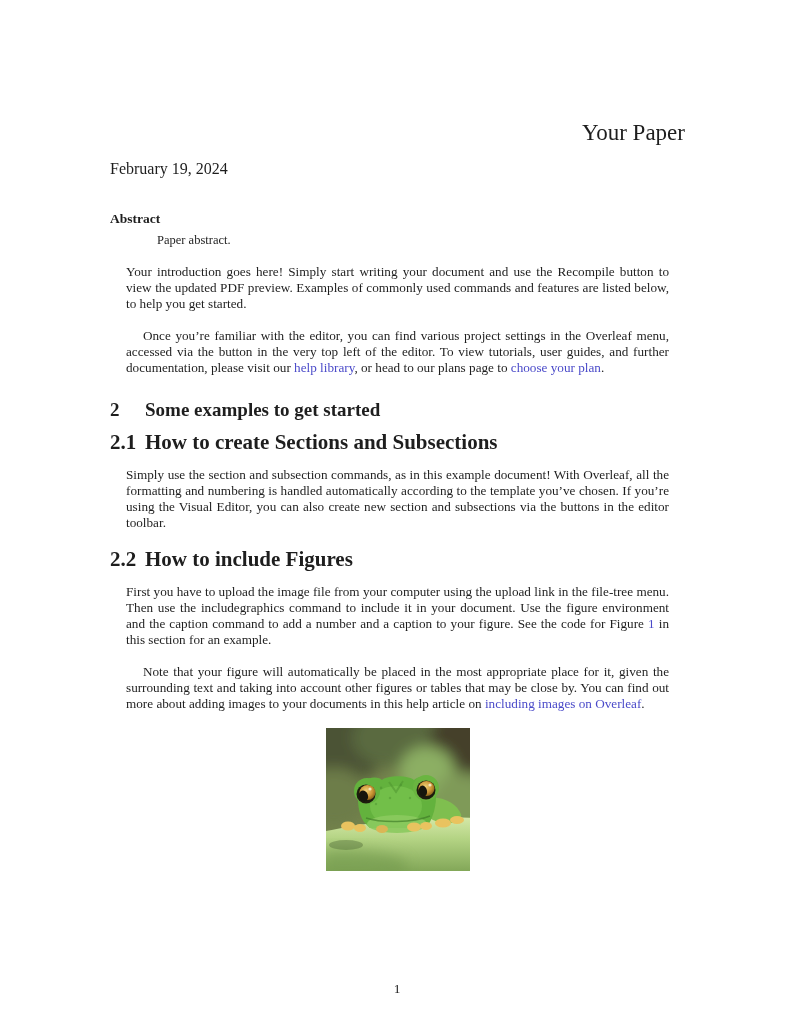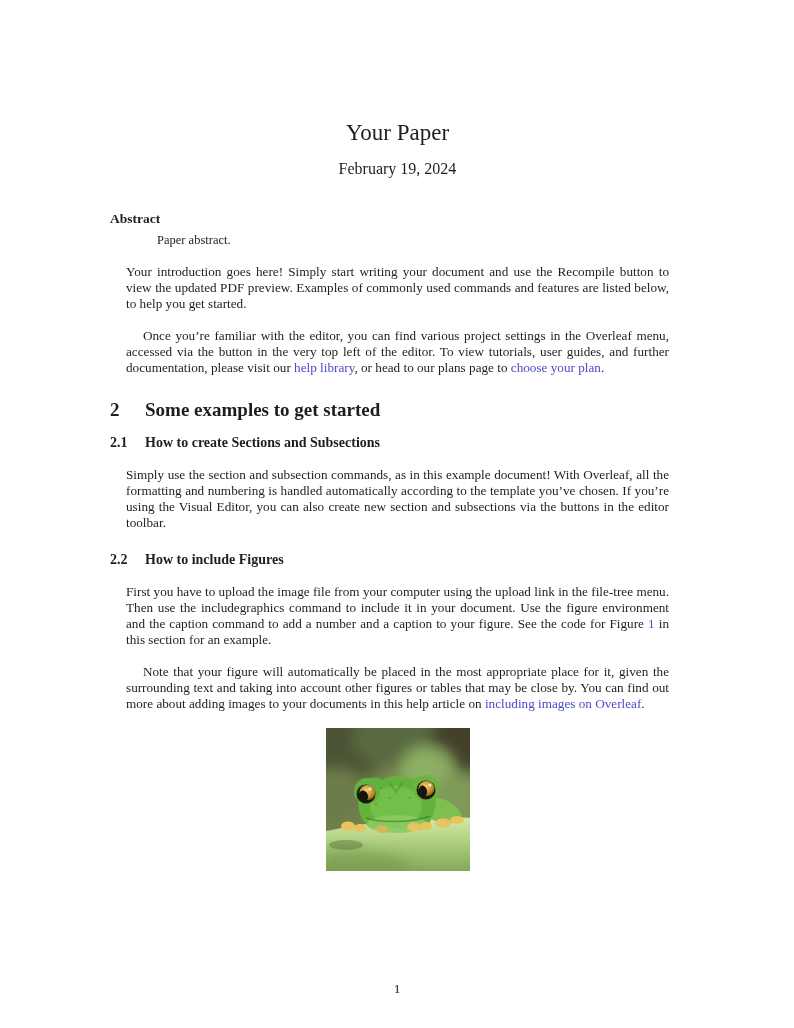--- a/index.html
+++ b/index.html
@@ -17,37 +17,37 @@
     width:794px;height:1028px;
     margin:0 auto;
     background:var(--page-background);
     color:var(--text);
     font-family:"Liberation Serif","DejaVu Serif",serif;
     overflow:hidden;
   }
   .content{padding:0 109px 0 110px;}
   .doc-title{
     font-size:23px;font-weight:normal;line-height:24px;
-    text-align:center;margin:121px 0 0 0;
+    text-align:right;margin:121px 0 0 0;
   }
   .doc-author{font-size:16px;text-align:center;margin-top:19px;}
-  .doc-date{font-size:16px;text-align:center;margin-top:15px;}
+  .doc-date{font-size:16px;margin-top:15px;}
   .abstract-heading{
     font-size:13.5px;font-weight:bold;text-align:left;margin-top:33px;
   }
   .abstract-body{
     font-size:12.5px;line-height:15px;text-align:justify;
     margin:6px 30px 0 30px;text-indent:17px;
   }
   h2.sec{
     font-size:19px;font-weight:bold;line-height:20px;margin:28px 0 0 0;
   }
   h2.sec.sec2{margin-top:25px;}
   h3.subsec{
-    font-size:14px;font-weight:bold;line-height:17px;margin:14px 0 0 0;
+    font-size:21px;font-weight:bold;line-height:17px;margin:14px 0 0 0;
   }
   h3.subsec.sub2{margin-top:20px;}
   .sec-num{display:inline-block;min-width:35px;}
   .subsec-num{display:inline-block;min-width:35px;}
   .paras{margin-top:12px;}
   .para{
     margin:16px;font-size:13.2px;line-height:15.9px;text-align:justify;
   }
   .para.indent{text-indent:17px;}
   a.doclink{color:var(--link);text-decoration:none;cursor:pointer;}

